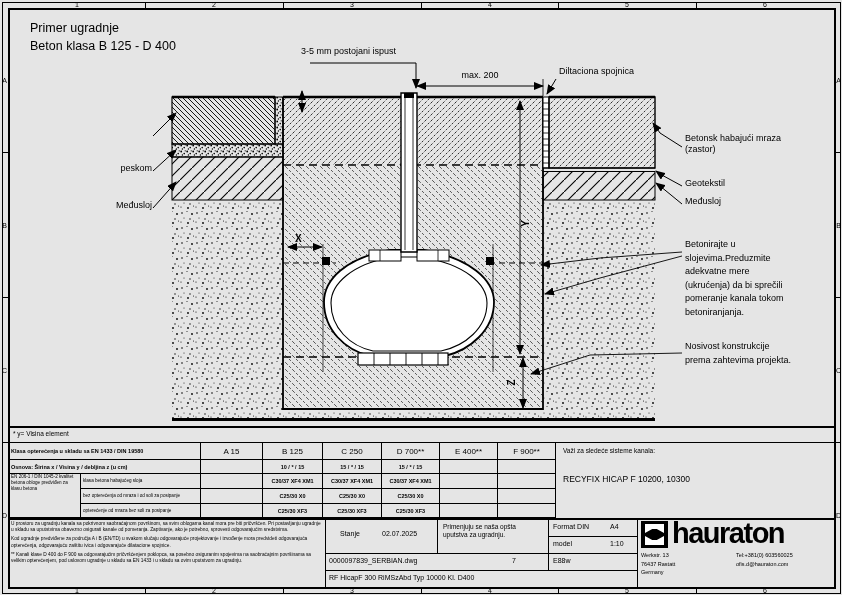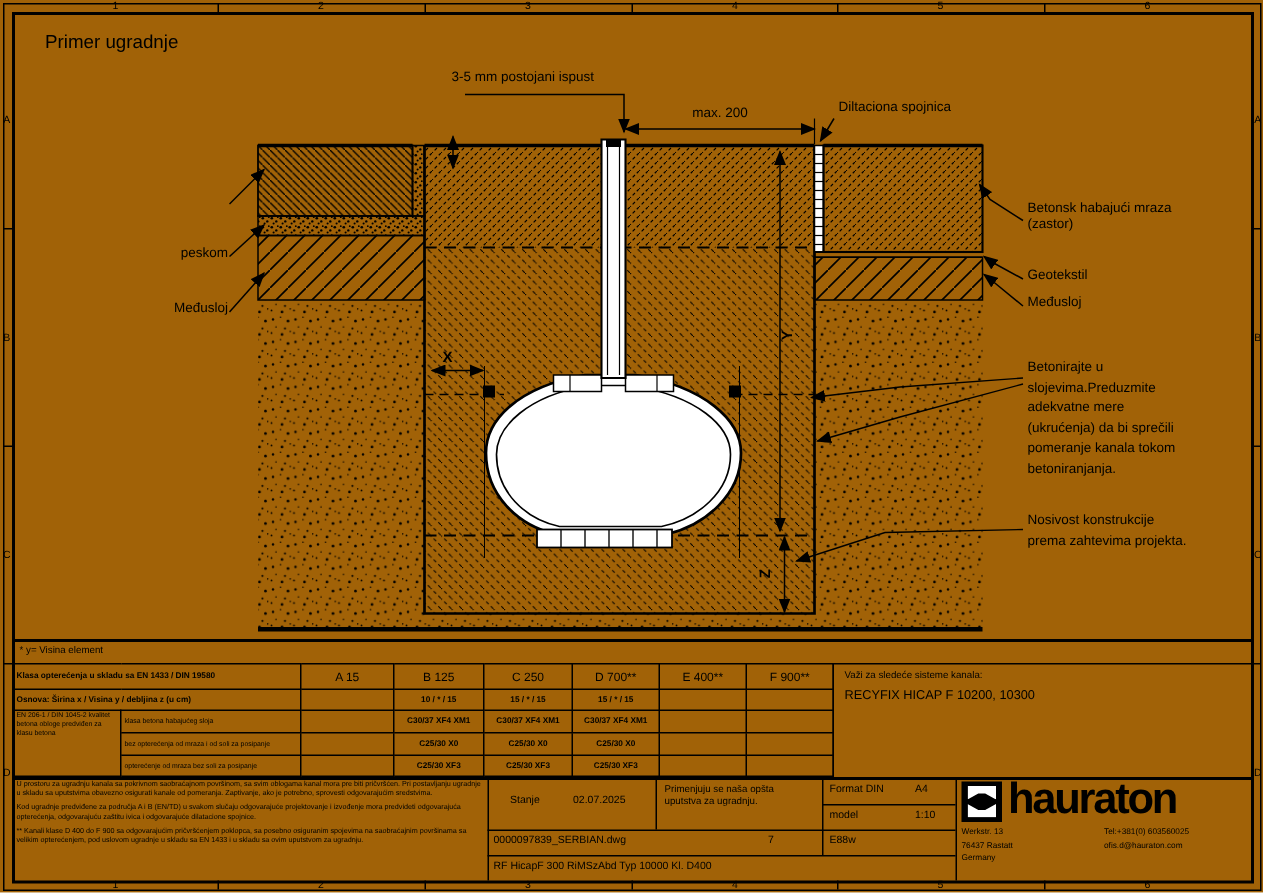--- a/index.html
+++ b/index.html
@@ -1,16 +1,16 @@
 <!DOCTYPE html>
 <html><head>
 <meta charset="utf-8">
 <style>
   html,body{margin:0;padding:0;background:#fff;}
-  #sheet{position:relative;width:842px;height:595px;background:#a16207;overflow:hidden;
+  #sheet{position:relative;width:842px;height:595px;background:#e5e5e5;overflow:hidden;
          font-family:"Liberation Sans", sans-serif;color:#000;}
   .abs{position:absolute;}
   
   .outer-rect{left:2px;top:2px;width:837px;height:590px;border:1px solid #000;}
   .inner-rect{left:8px;top:8px;width:824px;height:577px;border:2px solid #000;}
   .tick{background:#000;}
   .rlbl{font-size:7px;line-height:7px;text-align:center;}
   
   .lbl{font-size:9px;line-height:1.25;white-space:pre-line;}
   .rt{text-align:right;}
@@ -81,20 +81,21 @@
   <div class="abs rlbl" style="left:1px;top:222px;width:7px">B</div>
   <div class="abs rlbl" style="left:1px;top:367px;width:7px">C</div>
   <div class="abs rlbl" style="left:1px;top:512px;width:7px">D</div>
   <div class="abs rlbl" style="left:835px;top:77px;width:7px">A</div>
   <div class="abs rlbl" style="left:835px;top:222px;width:7px">B</div>
   <div class="abs rlbl" style="left:835px;top:367px;width:7px">C</div>
   <div class="abs rlbl" style="left:835px;top:512px;width:7px">D</div>
 
   <div class="abs title" style="left:30px;top:20px">
     <div>Primer ugradnje</div>
+    <div>Beton klasa B 125 - D 400</div>
   </div>
 
   <svg class="abs" style="left:0;top:0" width="842" height="595" viewBox="0 0 842 595">
     <defs>
       <marker id="arrE" markerUnits="userSpaceOnUse" markerWidth="10" markerHeight="8" refX="9" refY="4" orient="auto">
         <path d="M0,0L10,4L0,8z" fill="#000"></path>
       </marker>
       <marker id="arrSR" markerUnits="userSpaceOnUse" markerWidth="10" markerHeight="8" refX="9" refY="4" orient="auto-start-reverse">
         <path d="M0,0L10,4L0,8z" fill="#000"></path>
       </marker>
@@ -317,21 +318,21 @@
       <td class="f55 c">C25/30 XF3</td>
       <td class="f55 c">C25/30 XF3</td>
       <td class="f55 c"></td>
       <td class="f55 c"></td>
     </tr>
   </tbody>
     </table>
 
   <div class="abs" style="left:555px;top:442px;width:279px;height:76px;border-left:1px solid #000;border-top:1px solid #000">
     <div class="note6" style="margin:4px 0 0 7px">Važi za sledeće sisteme kanala:</div>
-    <div style="font-size:8.5px;margin:4px 0 0 7px">RECYFIX HICAP F 10200, 10300</div>
+    <div style="font-size:8.5px;margin:20px 0 0 7px">RECYFIX HICAP F 10200, 10300</div>
   </div>
 
   <div class="abs hline" style="left:8px;top:518px;width:826px;height:1.5px"></div>
   <div class="abs vline" style="left:325px;top:518px;width:1px;height:69px"></div>
   <div class="abs vline" style="left:437px;top:518px;width:1px;height:35px"></div>
   <div class="abs vline" style="left:548px;top:518px;width:1px;height:52px"></div>
   <div class="abs vline" style="left:637px;top:518px;width:1px;height:69px"></div>
   <div class="abs hline" style="left:325px;top:553px;width:312px;height:1px"></div>
   <div class="abs hline" style="left:548px;top:536px;width:89px;height:1px"></div>
   <div class="abs hline" style="left:325px;top:570px;width:312px;height:1px"></div>

